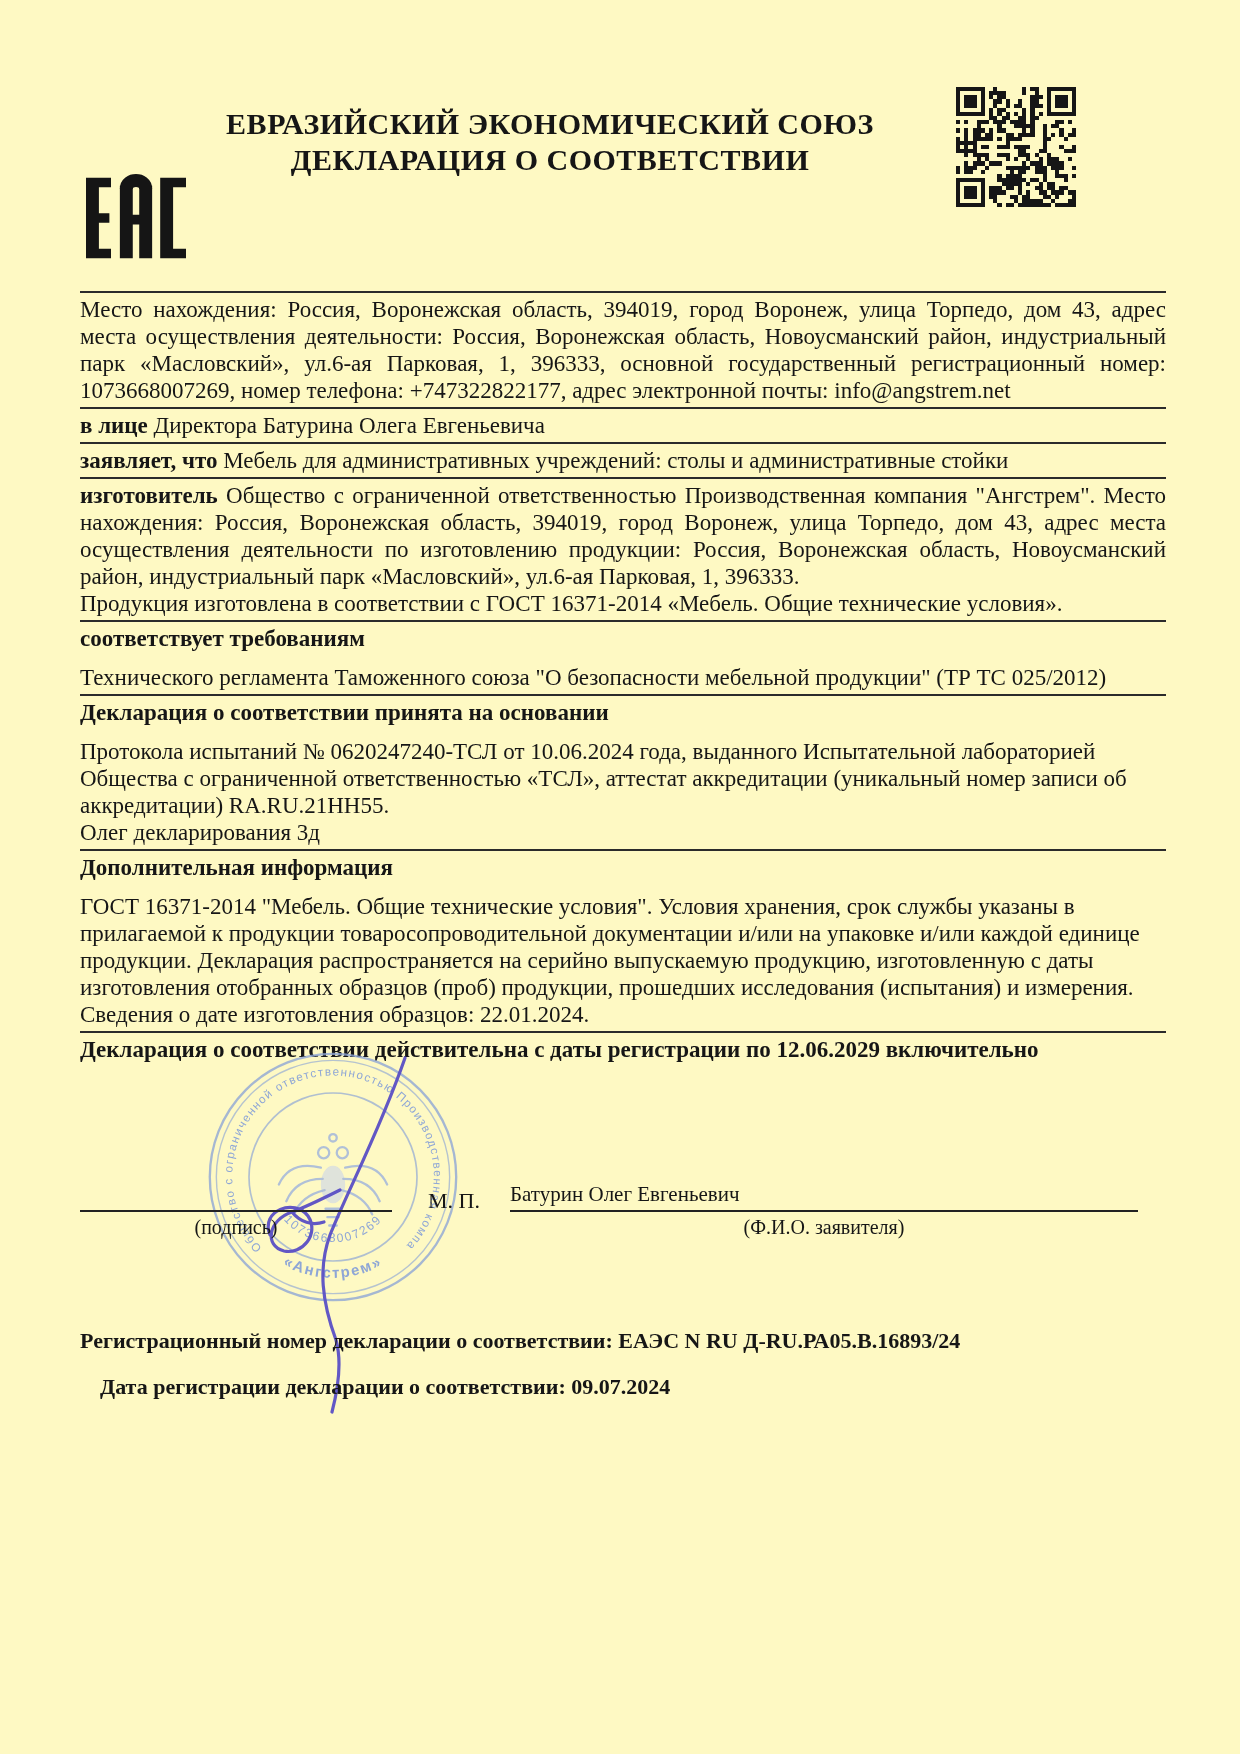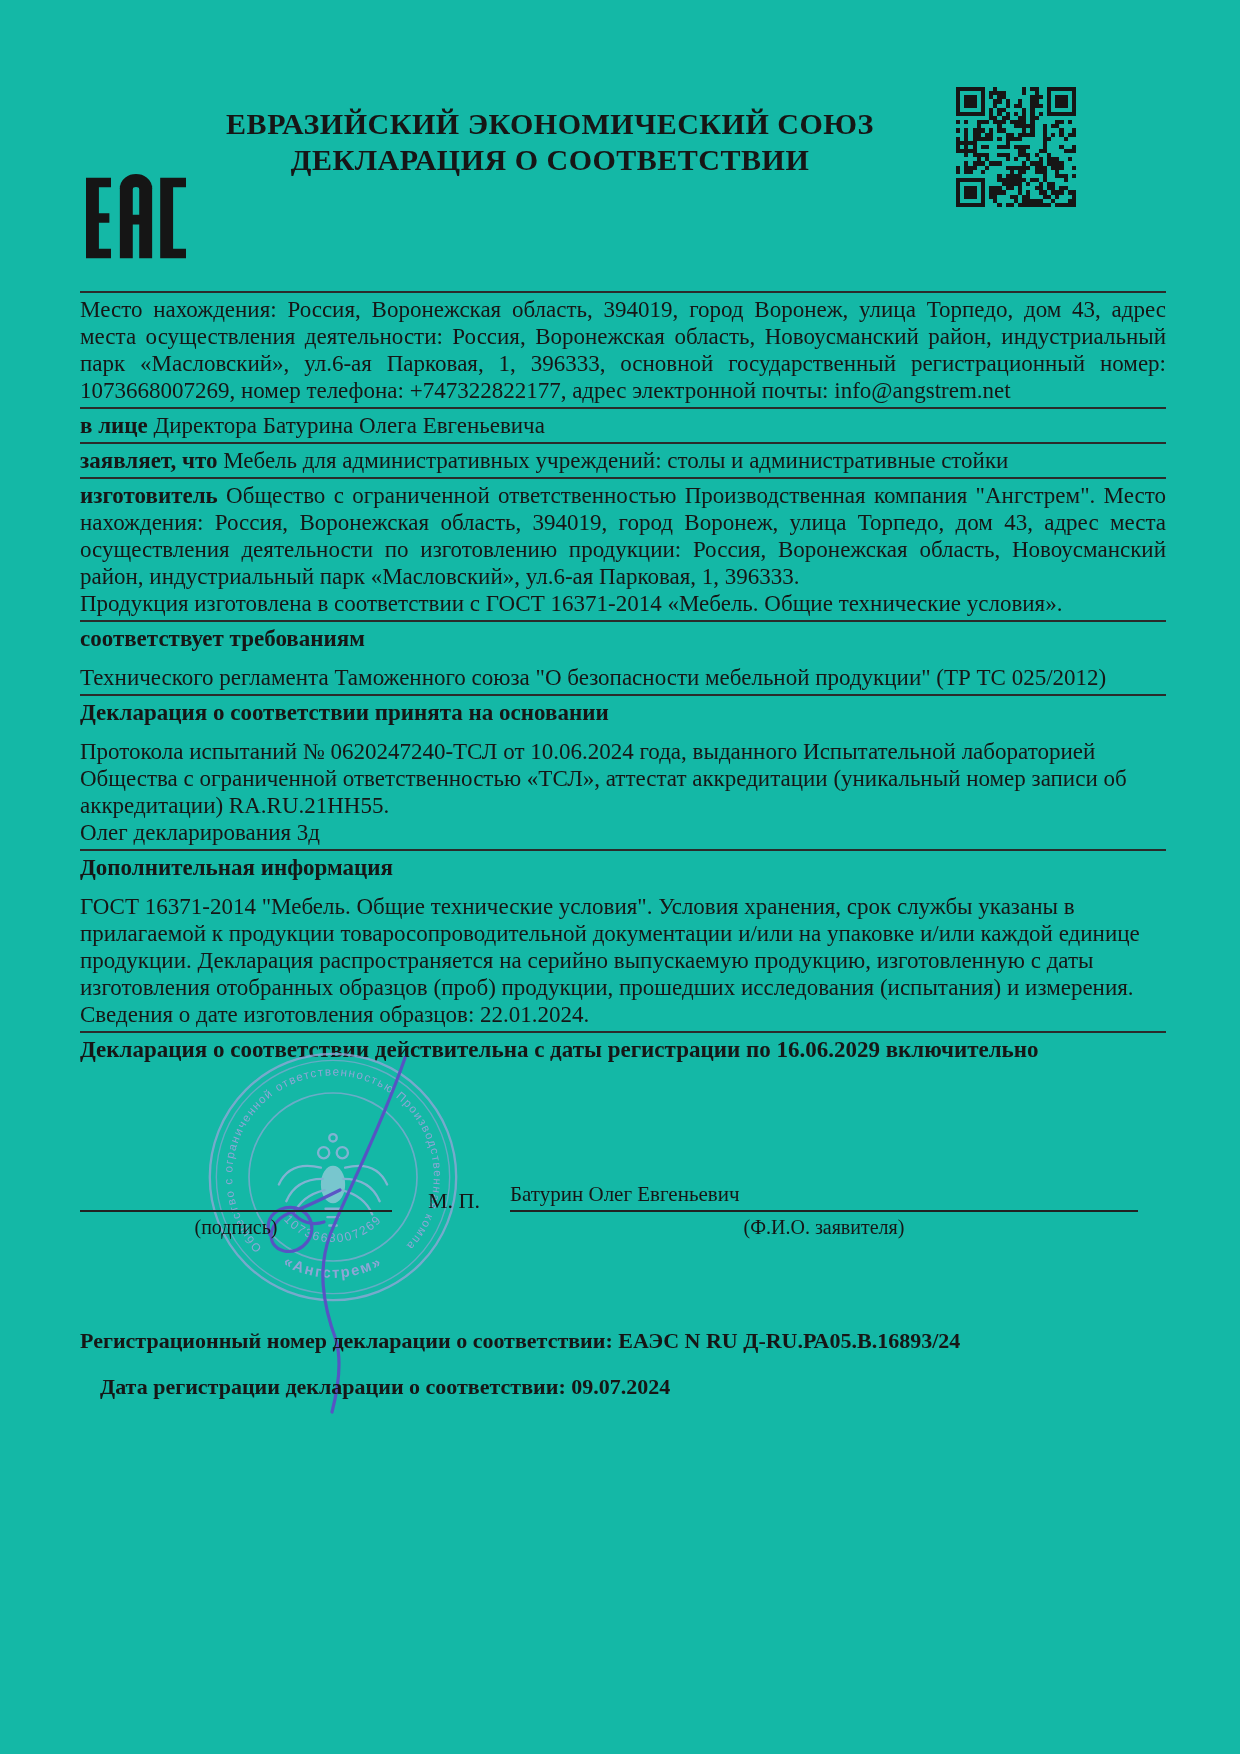--- a/index.html
+++ b/index.html
@@ -1,16 +1,16 @@
 <!DOCTYPE html>
 <html lang="ru"><head>
 <meta charset="utf-8">
 <style>
   html,body{margin:0;padding:0;background:#e8e8e8;}
-  .page{position:relative;width:1240px;height:1754px;background:#14b8a6;margin:0 auto;
+  .page{position:relative;width:1240px;height:1754px;background:#fef9c3;margin:0 auto;
         font-family:"Liberation Serif","DejaVu Serif",serif;color:#161616;overflow:hidden;}
 
   
   .eac-logo{position:absolute;left:86px;top:172px;}
   .doc-title{position:absolute;left:200px;top:106px;width:700px;text-align:center;
              font-size:30px;font-weight:bold;line-height:36px;letter-spacing:.5px;}
   .qr{position:absolute;left:953px;top:87px;}
 
   
   .body{position:absolute;left:80px;top:288px;width:1086px;font-size:23px;line-height:27px;}
@@ -76,21 +76,21 @@
     <p class="bold">соответствует требованиям</p>
     <p class="gap">Технического регламента Таможенного союза "О безопасности мебельной продукции" (ТР ТС 025/2012)</p>
     <hr class="rule">
     <p class="bold">Декларация о соответствии принята на основании</p>
     <p class="gap">Протокола испытаний № 0620247240-ТСЛ от 10.06.2024 года, выданного Испытательной лабораторией Общества с ограниченной ответственностью «ТСЛ», аттестат аккредитации (уникальный номер записи об аккредитации) RA.RU.21НН55.</p>
     <p>Олег декларирования 3д</p>
     <hr class="rule">
     <p class="bold">Дополнительная информация</p>
     <p class="gap">ГОСТ 16371-2014 "Мебель. Общие технические условия". Условия хранения, срок службы указаны в прилагаемой к продукции товаросопроводительной документации и/или на упаковке и/или каждой единице продукции. Декларация распространяется на серийно выпускаемую продукцию, изготовленную с даты изготовления отобранных образцов (проб) продукции, прошедших исследования (испытания) и измерения. Сведения о дате изготовления образцов: 22.01.2024.</p>
     <hr class="rule">
-    <p class="bold">Декларация о соответствии действительна с даты регистрации по 16.06.2029 включительно</p>
+    <p class="bold">Декларация о соответствии действительна с даты регистрации по 12.06.2029 включительно</p>
   </div>
 
   <div class="stamp">
     <svg width="280" height="280" viewBox="0 0 300 300" aria-hidden="true">
       <defs>
         <path id="arcTop" d="M74,226 A108,108 0 1 1 226,226"></path>
         <path id="arcBottom" d="M42,150 A108,108 0 0 0 258,150"></path>
         <path id="arcNum" d="M80,150 A70,70 0 0 0 220,150"></path>
       </defs>
       <g fill="none" stroke="#8ea6d6">

